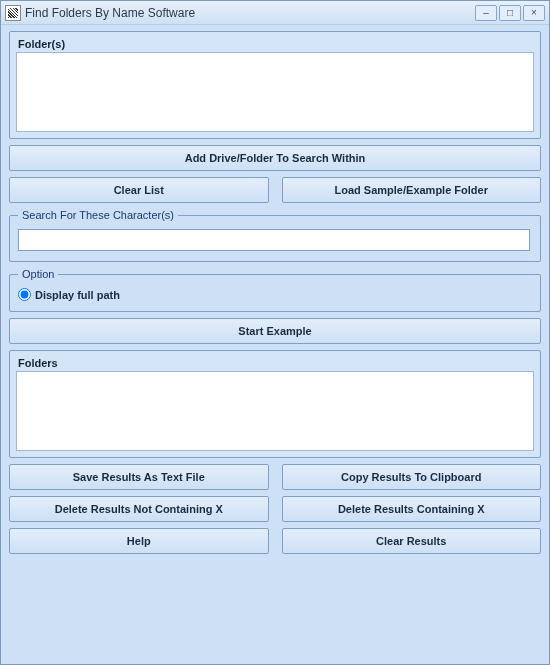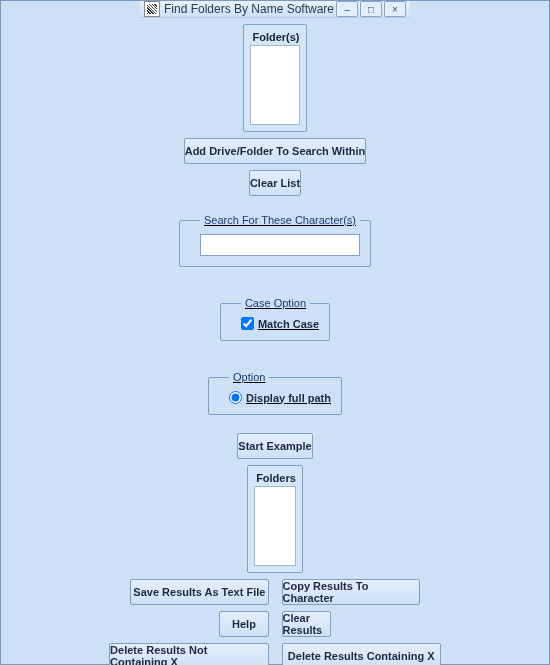--- a/index.html
+++ b/index.html
@@ -1,15 +1,15 @@
 <!DOCTYPE html>
 <html><head>
 <meta charset="utf-8">
 <style>
-  * { box-sizing: border-box; align-items: center; }
+  * { box-sizing: border-box; }
   body {
     margin: 0;
     font-family: Tahoma, sans-serif;
     font-size: 11px;
     background: #ffffff;
     width: 550px;
     height: 665px;
     overflow: hidden;
   }
   .window {
@@ -102,24 +102,23 @@
     cursor: pointer;
   }
   .btn-row {
     display: flex;
     gap: 13px;
   }
   .btn-row .btn { flex: 1; }
   fieldset.group {
     border: 1px solid #7da0c8;
     border-radius: 2px;
-    padding: 8px 10px 10px 20px;
-    margin: 12px;
+    padding: 8px 10px 10px 8px;
+    margin: 0;
     background: transparent;
-    text-decoration: underline;
   }
   fieldset.group legend {
     color: #1a3a78;
     font-size: 11px;
     padding: 0 4px;
   }
   .text-input {
     width: 100%;
     height: 22px;
     border: 1px solid #7da0c8;
@@ -162,61 +161,53 @@
 
     <div class="list-group">
       <div class="list-label">Folder(s)</div>
       <div class="list-box"></div>
     </div>
 
     <div class="btn">Add Drive/Folder To Search Within</div>
 
     <div class="btn-row">
       <div class="btn">Clear List</div>
+      <div class="btn">Load Sample/Example Folder</div>
     </div>
 
     <fieldset class="group">
       <legend>Search For These Character(s)</legend>
       <input type="text" class="text-input" value="" style="">
     </fieldset>
 
-    <fieldset class="group">
-      <legend>Case Option</legend>
-      <div class="check-row">
-        <label>
-          <input type="checkbox" id="matchcase" checked="" style="">
-          <span>Match Case</span>
-        </label>
-      </div>
-    </fieldset>
 
     <fieldset class="group">
       <legend>Option</legend>
       <div class="radio-row">
         <label>
           <input type="radio" name="displayopt" id="opt-fullpath" checked="" style="">
           <span>Display full path</span>
         </label>
       </div>
     </fieldset>
 
     <div class="btn">Start Example</div>
 
     <div class="list-group">
       <div class="list-label">Folders</div>
       <div class="list-box"></div>
     </div>
 
     <div class="btn-row">
       <div class="btn">Save Results As Text File</div>
-      <div class="btn">Copy Results To Character</div>
+      <div class="btn">Copy Results To Clipboard</div>
+    </div>
+    <div class="btn-row">
+      <div class="btn">Delete Results Not Containing X</div>
+      <div class="btn">Delete Results Containing X</div>
     </div>
     <div class="btn-row">
       <div class="btn">Help</div>
       <div class="btn">Clear Results</div>
     </div>
-    <div class="btn-row">
-      <div class="btn">Delete Results Not Containing X</div>
-      <div class="btn">Delete Results Containing X</div>
-    </div>
 
   </div>
 </div>
 
 </body></html>

